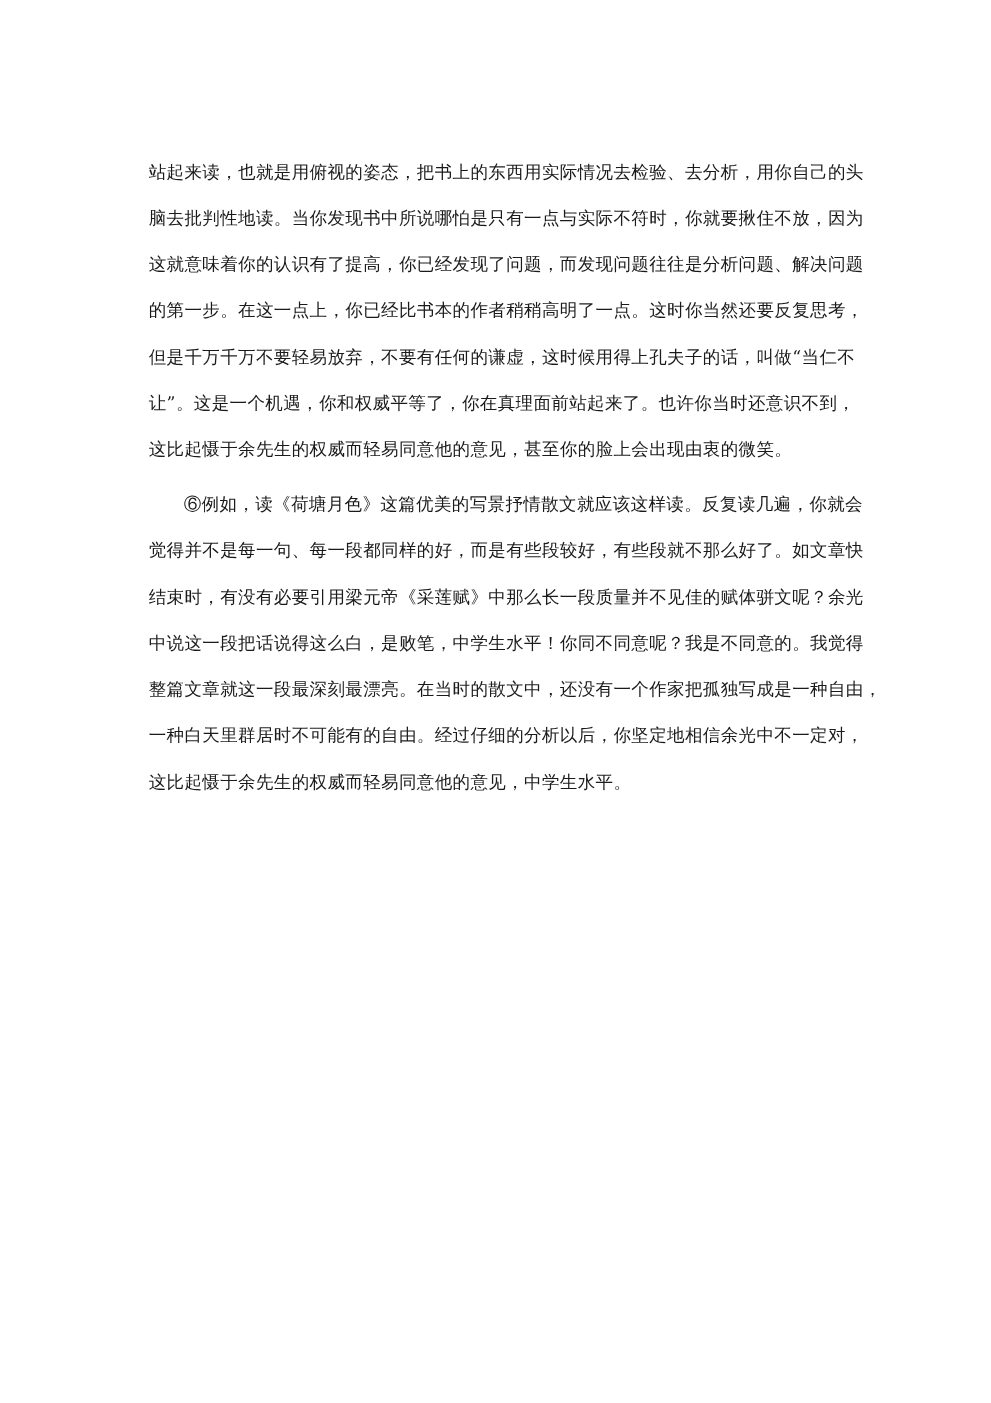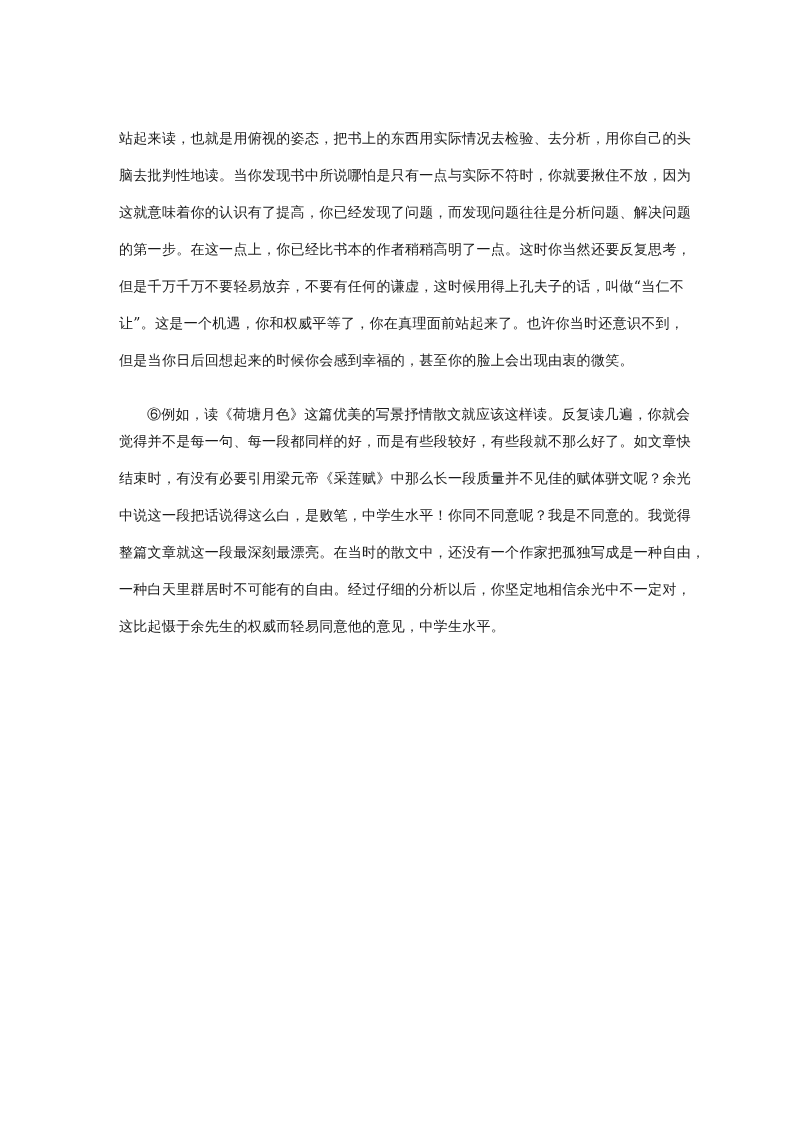--- a/index.html
+++ b/index.html
@@ -20,23 +20,23 @@
 <body>
 
 <div class="page">
 
   <div class="line" style="top:128px">站起来读，也就是用俯视的姿态，把书上的东西用实际情况去检验、去分析，用你自己的头</div>
   <div class="line" style="top:165px">脑去批判性地读。当你发现书中所说哪怕是只有一点与实际不符时，你就要揪住不放，因为</div>
   <div class="line" style="top:202px">这就意味着你的认识有了提高，你已经发现了问题，而发现问题往往是分析问题、解决问题</div>
   <div class="line" style="top:239px">的第一步。在这一点上，你已经比书本的作者稍稍高明了一点。这时你当然还要反复思考，</div>
   <div class="line" style="top:276px">但是千万千万不要轻易放弃，不要有任何的谦虚，这时候用得上孔夫子的话，叫做“当仁不</div>
   <div class="line" style="top:313px">让”。这是一个机遇，你和权威平等了，你在真理面前站起来了。也许你当时还意识不到，</div>
-  <div class="line" style="top:350px">但是当你日后回想起来的时候你会感到幸福的，甚至你的脸上会出现由衷的微笑。</div>
+  <div class="line" style="top:350px">这比起慑于余先生的权威而轻易同意他的意见，甚至你的脸上会出现由衷的微笑。</div>
 
-  <div class="line indent" style="top:404px">⑥例如，读《荷塘月色》这篇优美的写景抒情散文就应该这样读。反复读几遍，你就会</div>
+  <div class="line indent" style="top:394px">⑥例如，读《荷塘月色》这篇优美的写景抒情散文就应该这样读。反复读几遍，你就会</div>
   <div class="line" style="top:431px">觉得并不是每一句、每一段都同样的好，而是有些段较好，有些段就不那么好了。如文章快</div>
   <div class="line" style="top:468px">结束时，有没有必要引用梁元帝《采莲赋》中那么长一段质量并不见佳的赋体骈文呢？余光</div>
   <div class="line" style="top:505px">中说这一段把话说得这么白，是败笔，中学生水平！你同不同意呢？我是不同意的。我觉得</div>
   <div class="line" style="top:542px">整篇文章就这一段最深刻最漂亮。在当时的散文中，还没有一个作家把孤独写成是一种自由，</div>
   <div class="line" style="top:579px">一种白天里群居时不可能有的自由。经过仔细的分析以后，你坚定地相信余光中不一定对，</div>
   <div class="line" style="top:616px">这比起慑于余先生的权威而轻易同意他的意见，中学生水平。</div>
 
 </div>
 
 <style>

